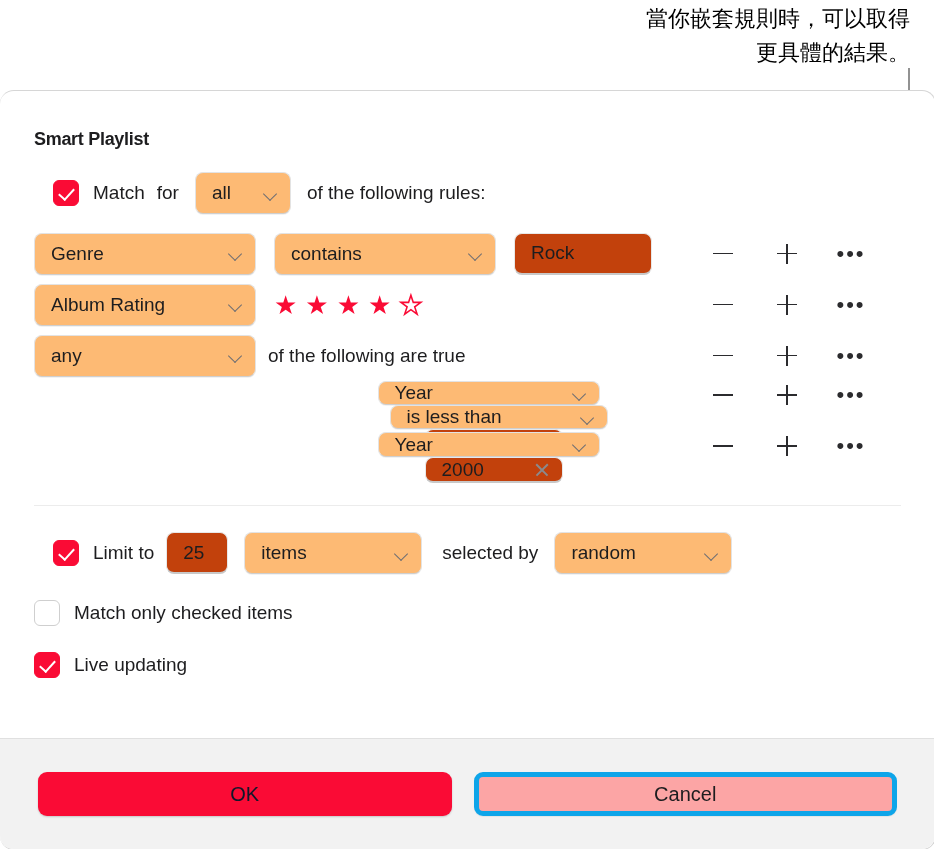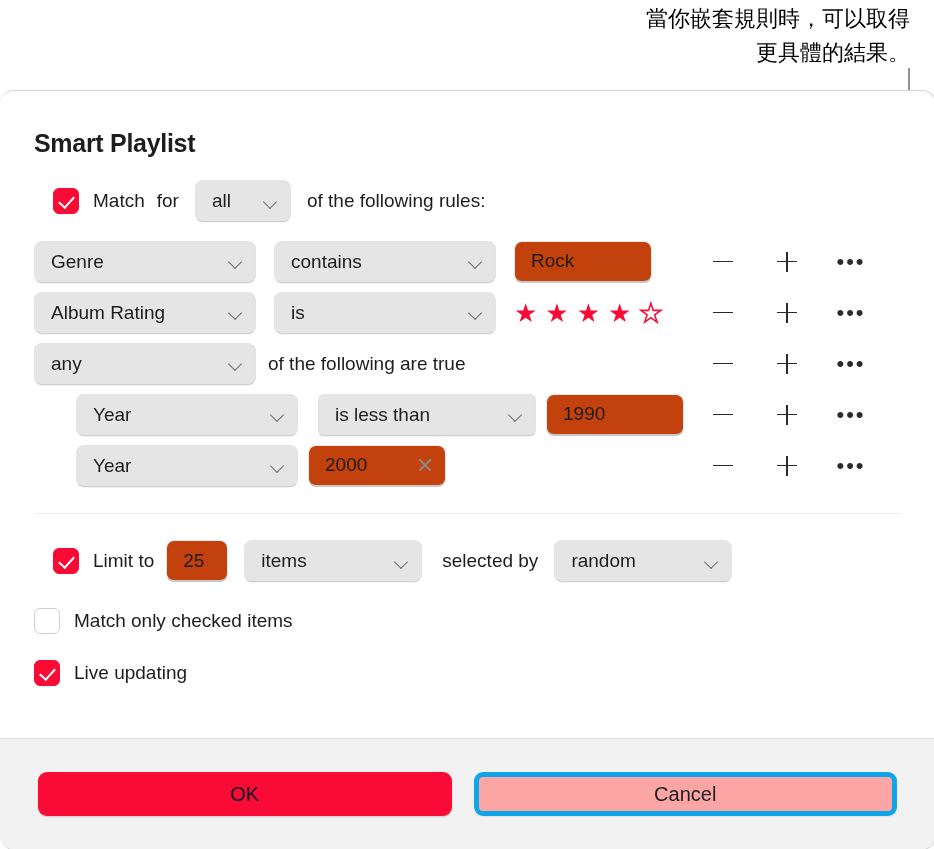--- a/index.html
+++ b/index.html
@@ -46,21 +46,21 @@
     width: 936px; height: 760px;
     background: #ffffff;
     border: 1px solid #d6d6d6;
     border-radius: 14px;
     border-left: none;
   }
 
   .body { padding: 0 34px; }
 
   .title {
-    font-size: 25px;
+    font-size: 18px;
     font-weight: bold;
     letter-spacing: -0.3px;
     padding: 38px 0 0 34px;
   }
 
   
   .checkbox {
     width: 26px; height: 26px;
     border-radius: 6px;
     flex: 0 0 auto;
@@ -80,21 +80,21 @@
     border: solid #fff;
     border-width: 0 2.6px 2.6px 0;
     transform: rotate(42deg);
   }
 
   .select {
     height: 42px;
     border: 1px solid #e3e3e3;
     border-bottom-color: #cfcfcf;
     border-radius: 8px;
-    background: #e5e5e5;
+    background: #fdba74;
     display: flex;
     align-items: center;
     justify-content: space-between;
     padding: 0 12px 0 16px;
     font-size: 19px;
     color: #1d1d1f;
     box-shadow: 0 1px 0 rgba(0,0,0,.05);
   }
   .select .chev {
     width: 14px; height: 9px;
@@ -146,23 +146,23 @@
   
   .rows { margin-top: 14px; position: relative; }
   .row {
     display: flex;
     align-items: center;
     height: 51px;
   }
   .row .field-a { width: 222px; }
   .row .field-b { width: 222px; margin-left: 18px; }
   .row .field-c { width: 138px; margin-left: 18px; }
-  .row.nested { padding-left: 42px; }
+  .row.nested { padding-left: 42px; flex-direction: column; }
   .row.nested .field-a { width: 222px; }
-  .row.nested .field-b { width: 218px; margin-left: 20px; border-radius: 6px; }
+  .row.nested .field-b { width: 218px; margin-left: 20px; }
   .row.nested .field-c { width: 138px; margin-left: 10px; }
 
   .rowbtns {
     position: absolute;
     right: 36px;
     display: flex;
     align-items: center;
     gap: 36px;
   }
   .btn-icon {
@@ -279,24 +279,20 @@
               <span class="icon-dots">•••</span>
             </div>
         </div>
       </div>
 
       <div class="row">
         <div class="select field-a">
           <span>Album Rating</span>
           <span class="chev"></span>
         </div>
-        <div class="select field-b">
-          <span>is</span>
-          <span class="chev"></span>
-        </div>
         <div class="stars">
           <span class="star">★</span>
           <span class="star">★</span>
           <span class="star">★</span>
           <span class="star">★</span>
           <span class="star empty">★</span>
         </div>
         <div class="rowbtns">
           <div class="btn-icon">
               <span class="icon-minus"></span>

